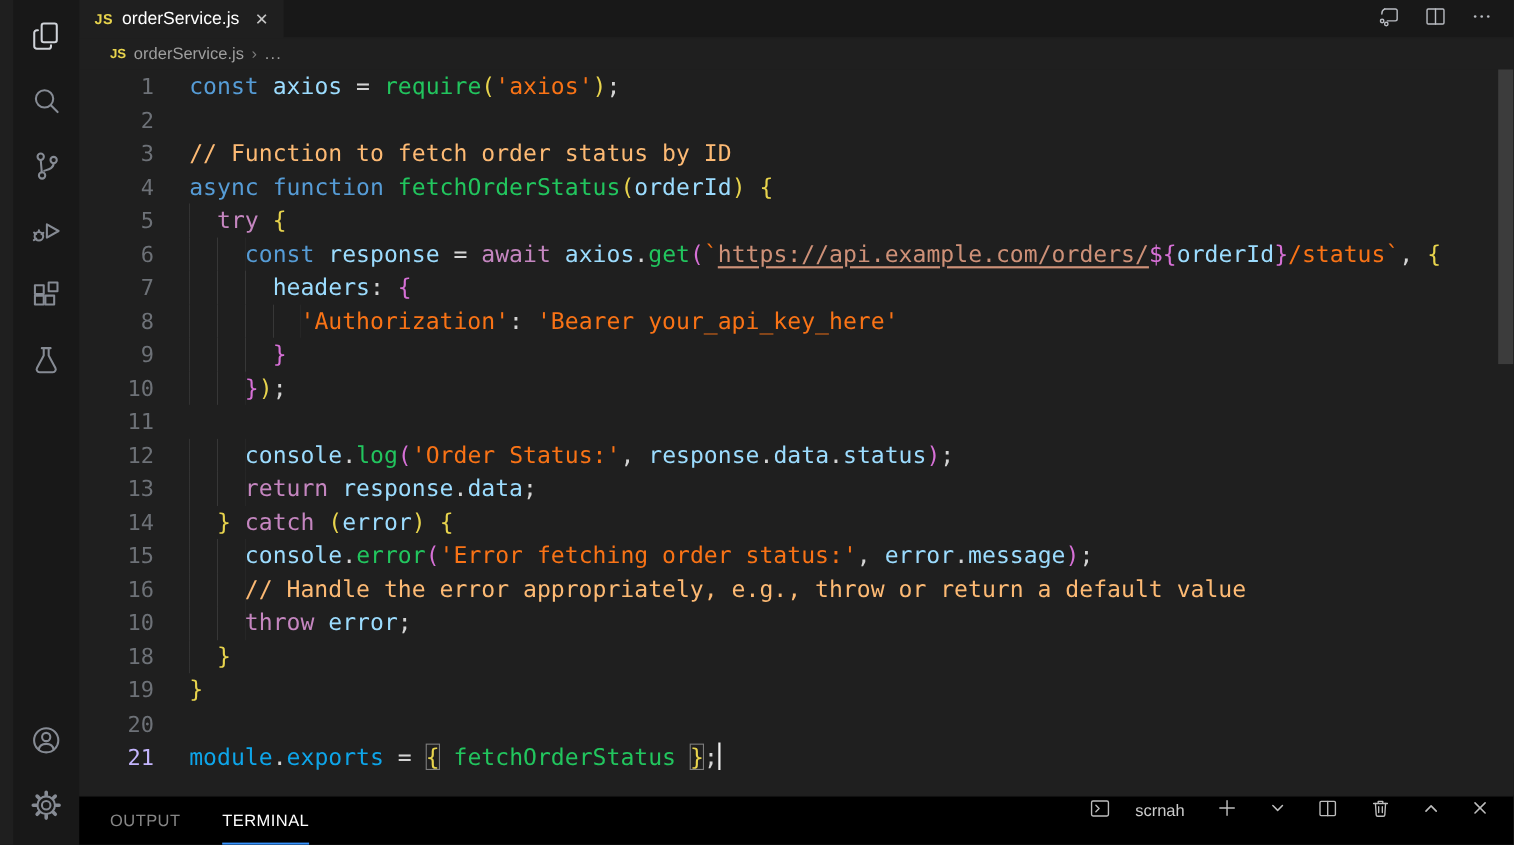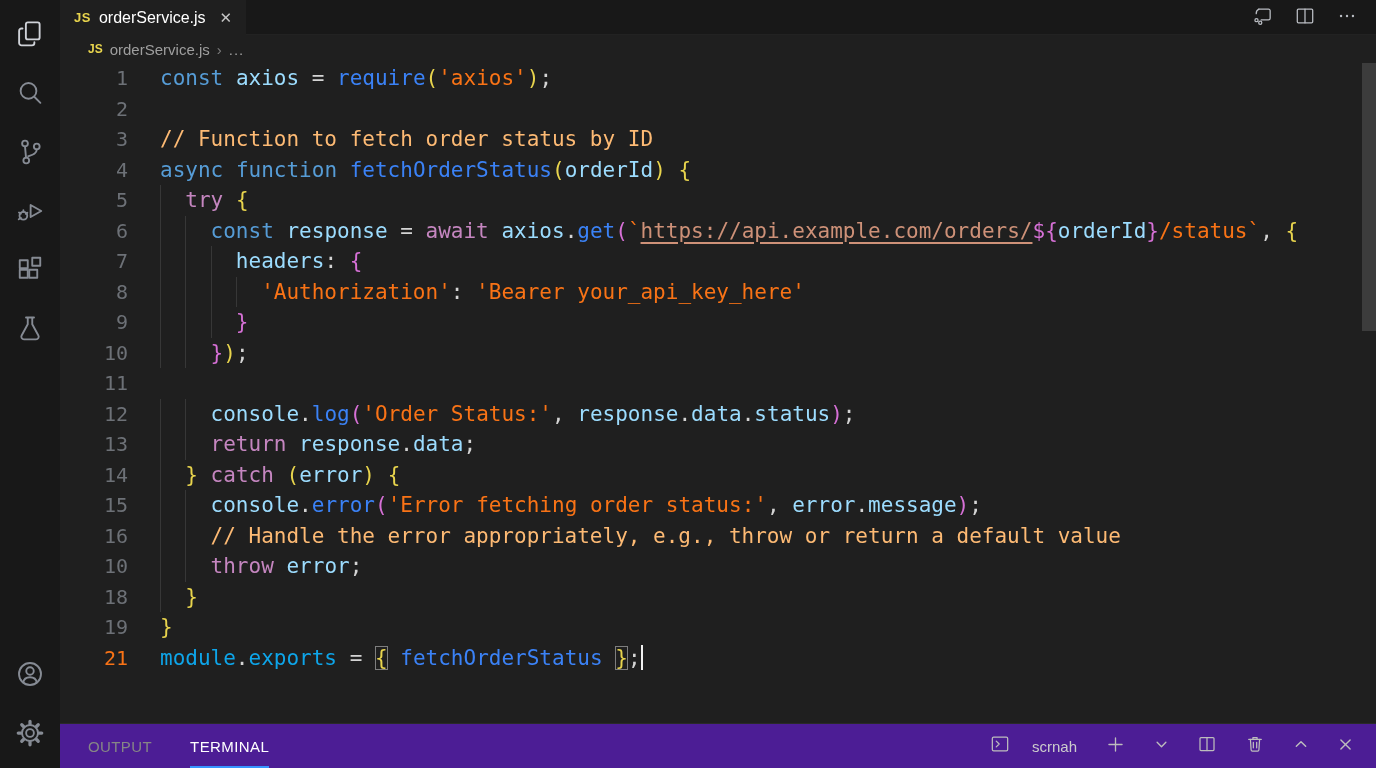--- a/index.html
+++ b/index.html
@@ -1,18 +1,18 @@
 <!DOCTYPE html>
 <html><head>
 <meta charset="utf-8">
 <style>
   * { margin:0; padding:0; box-sizing:border-box; }
   html,body { width:1376px; height:768px; overflow:hidden; background:#1f1f1f;
               font-family:"Liberation Sans", sans-serif; }
-  .app { display:flex; width:1376px; height:768px; }
+  .app { display:flex; width:1376px; height:768px;padding-left:12px; }
 
   
   .activitybar { width:60px; background:#181818; display:flex; flex-direction:column;
                  align-items:center; padding-top:6px; flex-shrink:0; }
   .ab-item { width:60px; height:59px; display:flex; align-items:center; justify-content:center;
              cursor:pointer; }
   .ab-item svg { stroke:#868b94; fill:none; stroke-width:1.5; stroke-linecap:round; stroke-linejoin:round; }
   .ab-item.first svg { stroke:#cfd2d8; }
   .ab-bottom { margin-top:auto; display:flex; flex-direction:column; align-items:center; padding-bottom:4px; }
 
@@ -37,43 +37,43 @@
   .bc-file { color:#9f9f9f; font-size:15px; }
   .bc-sep { color:#7d7d7d; font-size:15px; }
   .bc-rest { color:#9f9f9f; font-size:15px; letter-spacing:1px; }
 
   
   .editor { flex:1; position:relative; background:#1f1f1f; overflow:hidden;
             font-family:"DejaVu Sans Mono", monospace; font-size:21px; }
   .row { display:flex; height:30.5px; line-height:30.5px; }
   .ln { width:68px; text-align:right; color:#6d7177; flex-shrink:0;
         font-size:20px; }
-  .ln.active { color:#f97316; }
+  .ln.active { color:#c4b5fd; }
   .code { margin-left:32px; white-space:pre; }
   .tk-kw  { color:#569cd6; }
   .tk-ctl { color:#c586c0; }
   .tk-var { color:#9cdcfe; }
-  .tk-fn  { color:#3b82f6; }
+  .tk-fn  { color:#22c55e; }
   .tk-str { color:#f97316; }
   .tk-link{ color:#ce9178; text-decoration:underline; text-underline-offset:4px; }
   .tk-cmt { color:#fdba74; }
   .tk-pun { color:#d4d4d4; }
   .tk-b1  { color:#e8d44d; }
   .tk-b2  { color:#d670d6; }
   .tk-teal{ color:#0ea5e9; }
   .tk-b1box { color:#e8d44d; outline:1px solid #7e7e7e; outline-offset:-1px; }
   .tk-ind { display:inline-block; height:30.5px; vertical-align:top;
             background:repeating-linear-gradient(to right,#373737 0,#373737 1px,transparent 1px,transparent 25.28px); }
   .cursor { display:inline-block; width:2px; height:25px; background:#f0f0f0; vertical-align:-5px; }
   .scrollbar { position:absolute; top:0; right:0; width:14px; height:100%; }
   .sb-thumb { position:absolute; top:0; right:0; width:14px; height:268px; background:#3c3c3c; cursor:pointer; }
 
   
-  .panel { height:45px; background:#4c1d95; border-top:1px solid #2a2a2a; display:flex;
-           align-items:center; flex-shrink:0; }
+  .panel { height:45px; background:#000000; border-top:1px solid #2a2a2a; display:flex;
+           align-items:flex-start; flex-shrink:0; }
   .panel-tabs { display:flex; align-items:stretch; height:100%; padding-left:28px; gap:38px; }
   .ptab { display:flex; align-items:center; font-size:15px; letter-spacing:0.4px; color:#868686;
           cursor:pointer; border-bottom:2px solid transparent; border-top:2px solid transparent; }
   .ptab.active { color:#ffffff; border-bottom-color:#3794ff; }
   .panel-actions { margin-left:auto; display:flex; align-items:center; gap:28px; padding-right:22px; }
   .panel-actions svg { stroke:#bdbdbd; fill:none; stroke-width:1.5; stroke-linecap:round; stroke-linejoin:round; cursor:pointer; }
   .term-name { color:#cccccc; font-size:15px; margin-left:-6px; }
 </style>
 </head>
 <body>
@@ -248,20 +248,24 @@
           </div>
           <div class="row">
             <span class="ln">18</span>
             <span class="code"><span class="tk-ind">  </span><span class="tk-b1">}</span></span>
           </div>
           <div class="row">
             <span class="ln">19</span>
             <span class="code"><span class="tk-b1">}</span></span>
           </div>
           <div class="row">
+            <span class="ln">20</span>
+            <span class="code"></span>
+          </div>
+          <div class="row">
             <span class="ln active">21</span>
             <span class="code"><span class="tk-teal">module</span><span class="tk-pun">.</span><span class="tk-teal">exports</span><span class="tk-pun"> = </span><span class="tk-b1box">{</span><span class="tk-pun"> </span><span class="tk-fn">fetchOrderStatus</span><span class="tk-pun"> </span><span class="tk-b1box">}</span><span class="tk-pun">;</span><span class="cursor"></span></span>
           </div>
         </div>
       <div class="scrollbar">
         <div class="sb-thumb"></div>
       </div>
     </div>
 
     <div class="panel">

